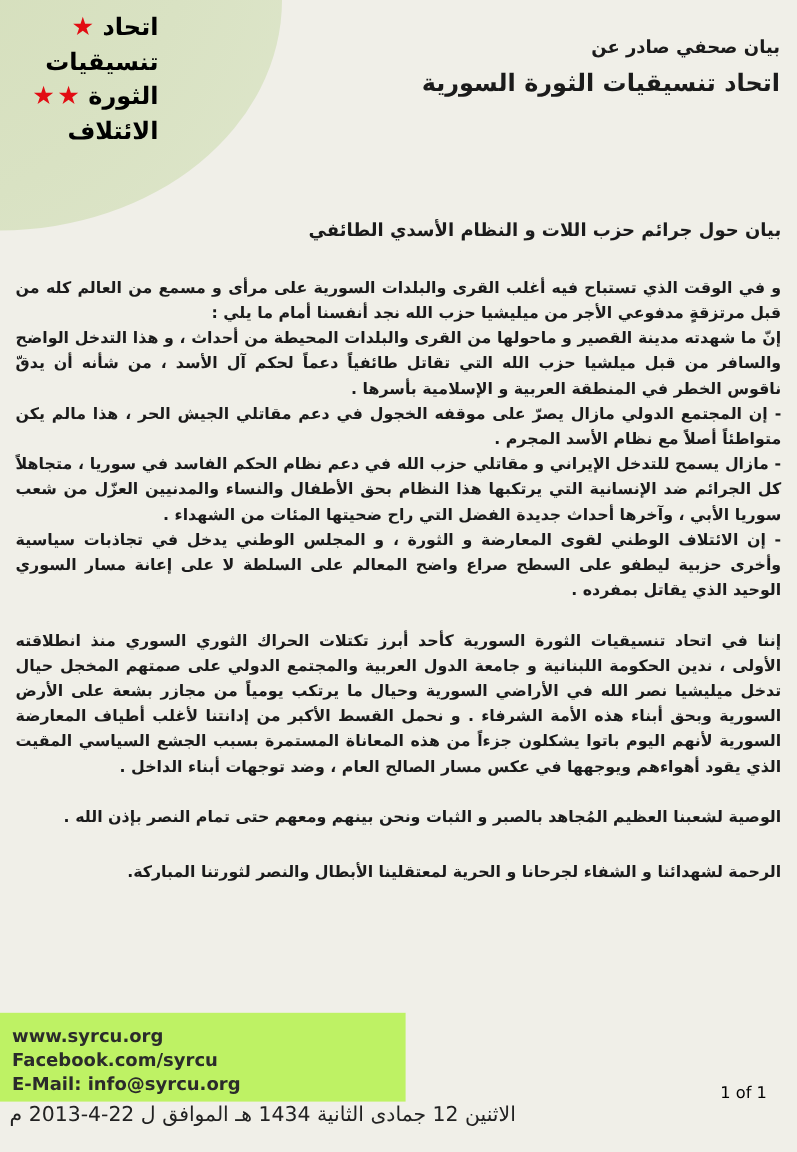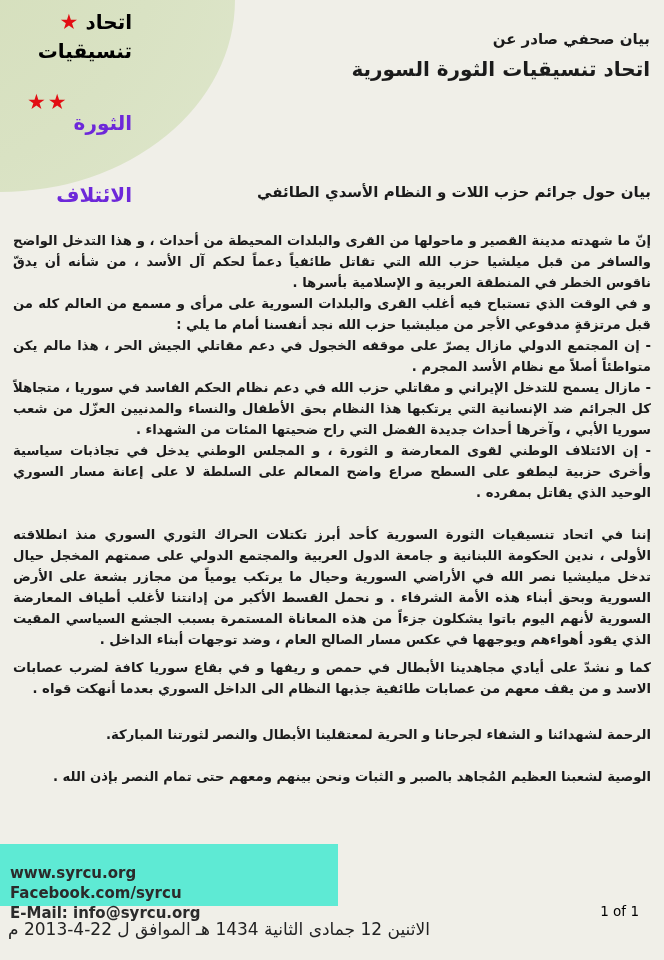--- a/index.html
+++ b/index.html
@@ -24,21 +24,21 @@
     position: absolute;
     left: 0; top: 8px;
     width: 132px;
     text-align: right;
     font-weight: bold;
     font-size: 20px;
     line-height: 29px;
   }
   .logo .row { display: flex; justify-content: flex-end; align-items: center; gap: 7px; padding-left: 4px; }
   .logo .green { color: #000000; }
-  .logo .black { color: #6d28d9; margin-top: 43px; }
+  .logo .black { color: #000000; }
   .logo .star { color: #e20d13; font-size: 21px; line-height: 1; }
   .logo .stars { display: flex; gap: 2px; }
 
   .header {
     position: absolute;
     top: 30px; right: 14px;
     text-align: right;
     direction: rtl;
     font-weight: bold;
   }
@@ -66,23 +66,23 @@
     line-height: 21px;
     text-align: justify;
   }
   .gap-lg { margin-top: 21px; }
   .gap-sm { margin-top: 7px; }
   .gap-xl { margin-top: 25px; }
 
   .footer-box {
     position: absolute;
     left: 0; top: 844px;
-    width: 338px; height: 62px;
-    background: #5eead4;
-    padding: 19px 0 0 10px;
+    width: 338px; height: 74px;
+    background: #bef264;
+    padding: 9px 0 0 10px;
     font-weight: bold;
     font-size: 15px;
     line-height: 20px;
     color: #2b2b2b;
   }
 
   .date-line {
     position: absolute;
     left: 8px; top: 919px;
     direction: rtl;
@@ -124,29 +124,28 @@
 </div>
 
 <div class="header">
   <div class="h-sub">بيان  صحفي صادر عن</div>
   <div class="h-main">اتحاد تنسيقيات الثورة السورية</div>
 </div>
 
 <div class="doc-title">بيان حول جرائم حزب اللات و النظام الأسدي الطائفي</div>
 
 <div class="body-text">
+  <p class="body-p">و في الوقت الذي تستباح فيه أغلب القرى والبلدات السورية على مرأى و مسمع من العالم كله من قبل مرتزقةٍ  مدفوعي الأجر من ميليشيا حزب الله نجد أنفسنا أمام ما يلي :</p>
   <p class="body-p">إنّ ما شهدته مدينة القصير و ماحولها من القرى والبلدات المحيطة من أحداث ، و هذا التدخل الواضح والسافر من قبل ميلشيا حزب الله التي تقاتل طائفياً دعماً لحكم آل الأسد ، من شأنه أن يدقّ ناقوس الخطر في المنطقة العربية و الإسلامية بأسرها .</p>
-  <p class="body-p">و في الوقت الذي تستباح فيه أغلب القرى والبلدات السورية على مرأى و مسمع من العالم كله من قبل مرتزقةٍ  مدفوعي الأجر من ميليشيا حزب الله نجد أنفسنا أمام ما يلي :</p>
   <p class="body-p">- إن المجتمع الدولي مازال يصرّ على موقفه الخجول في دعم مقاتلي الجيش الحر ، هذا مالم يكن متواطئاً أصلاً مع نظام الأسد المجرم .</p>
   <p class="body-p">- مازال يسمح للتدخل الإيراني و مقاتلي حزب الله في دعم نظام الحكم الفاسد في سوريا ، متجاهلاً كل الجرائم ضد الإنسانية التي يرتكبها هذا النظام بحق الأطفال والنساء والمدنيين العزّل من شعب سوريا الأبي ، وآخرها أحداث جديدة الفضل التي راح ضحيتها المئات من الشهداء .</p>
   <p class="body-p">- إن الائتلاف الوطني لقوى المعارضة و الثورة ، و المجلس الوطني يدخل في تجاذبات سياسية وأخرى حزبية ليطفو على السطح صراع واضح المعالم على السلطة لا على إعانة مسار السوري الوحيد الذي يقاتل بمفرده .</p>
   <p class="body-p gap-lg">إننا في اتحاد تنسيقيات الثورة السورية كأحد أبرز تكتلات الحراك الثوري السوري منذ انطلاقته الأولى ، ندين الحكومة اللبنانية و جامعة الدول العربية والمجتمع الدولي على صمتهم المخجل حيال تدخل ميليشيا نصر الله في الأراضي السورية وحيال ما يرتكب يومياً من مجازر بشعة على الأرض السورية وبحق أبناء هذه الأمة الشرفاء . و نحمل القسط الأكبر من إدانتنا لأغلب أطياف المعارضة السورية لأنهم اليوم باتوا يشكلون جزءاً من هذه المعاناة المستمرة بسبب الجشع السياسي المقيت الذي يقود أهواءهم ويوجهها في عكس مسار الصالح العام ، وضد توجهات أبناء الداخل .</p>
-  <p class="body-p gap-sm">كما و نشدّ على أيادي مجاهدينا الأبطال في حمص و ريفها و في بقاع سوريا كافة لضرب عصابات الاسد و من يقف معهم من عصابات طائفية جذبها النظام الى الداخل السوري بعدما أنهكت قواه .</p>
+  <p class="body-p gap-lg">الوصية لشعبنا العظيم المُجاهد بالصبر و الثبات ونحن بينهم ومعهم حتى تمام النصر بإذن الله .</p>
   <p class="body-p gap-xl">الرحمة لشهدائنا و الشفاء لجرحانا و الحرية لمعتقلينا الأبطال والنصر لثورتنا المباركة.</p>
-  <p class="body-p gap-lg">الوصية لشعبنا العظيم المُجاهد بالصبر و الثبات ونحن بينهم ومعهم حتى تمام النصر بإذن الله .</p>
 </div>
 
 <div class="footer-box">
   <div>www.syrcu.org</div>
   <div>Facebook.com/syrcu</div>
   <div>E-Mail: info@syrcu.org</div>
 </div>
 
 <div class="date-line">الاثنين 12 جمادى الثانية 1434 هـ  الموافق ل 22-4-2013 م</div>
 

